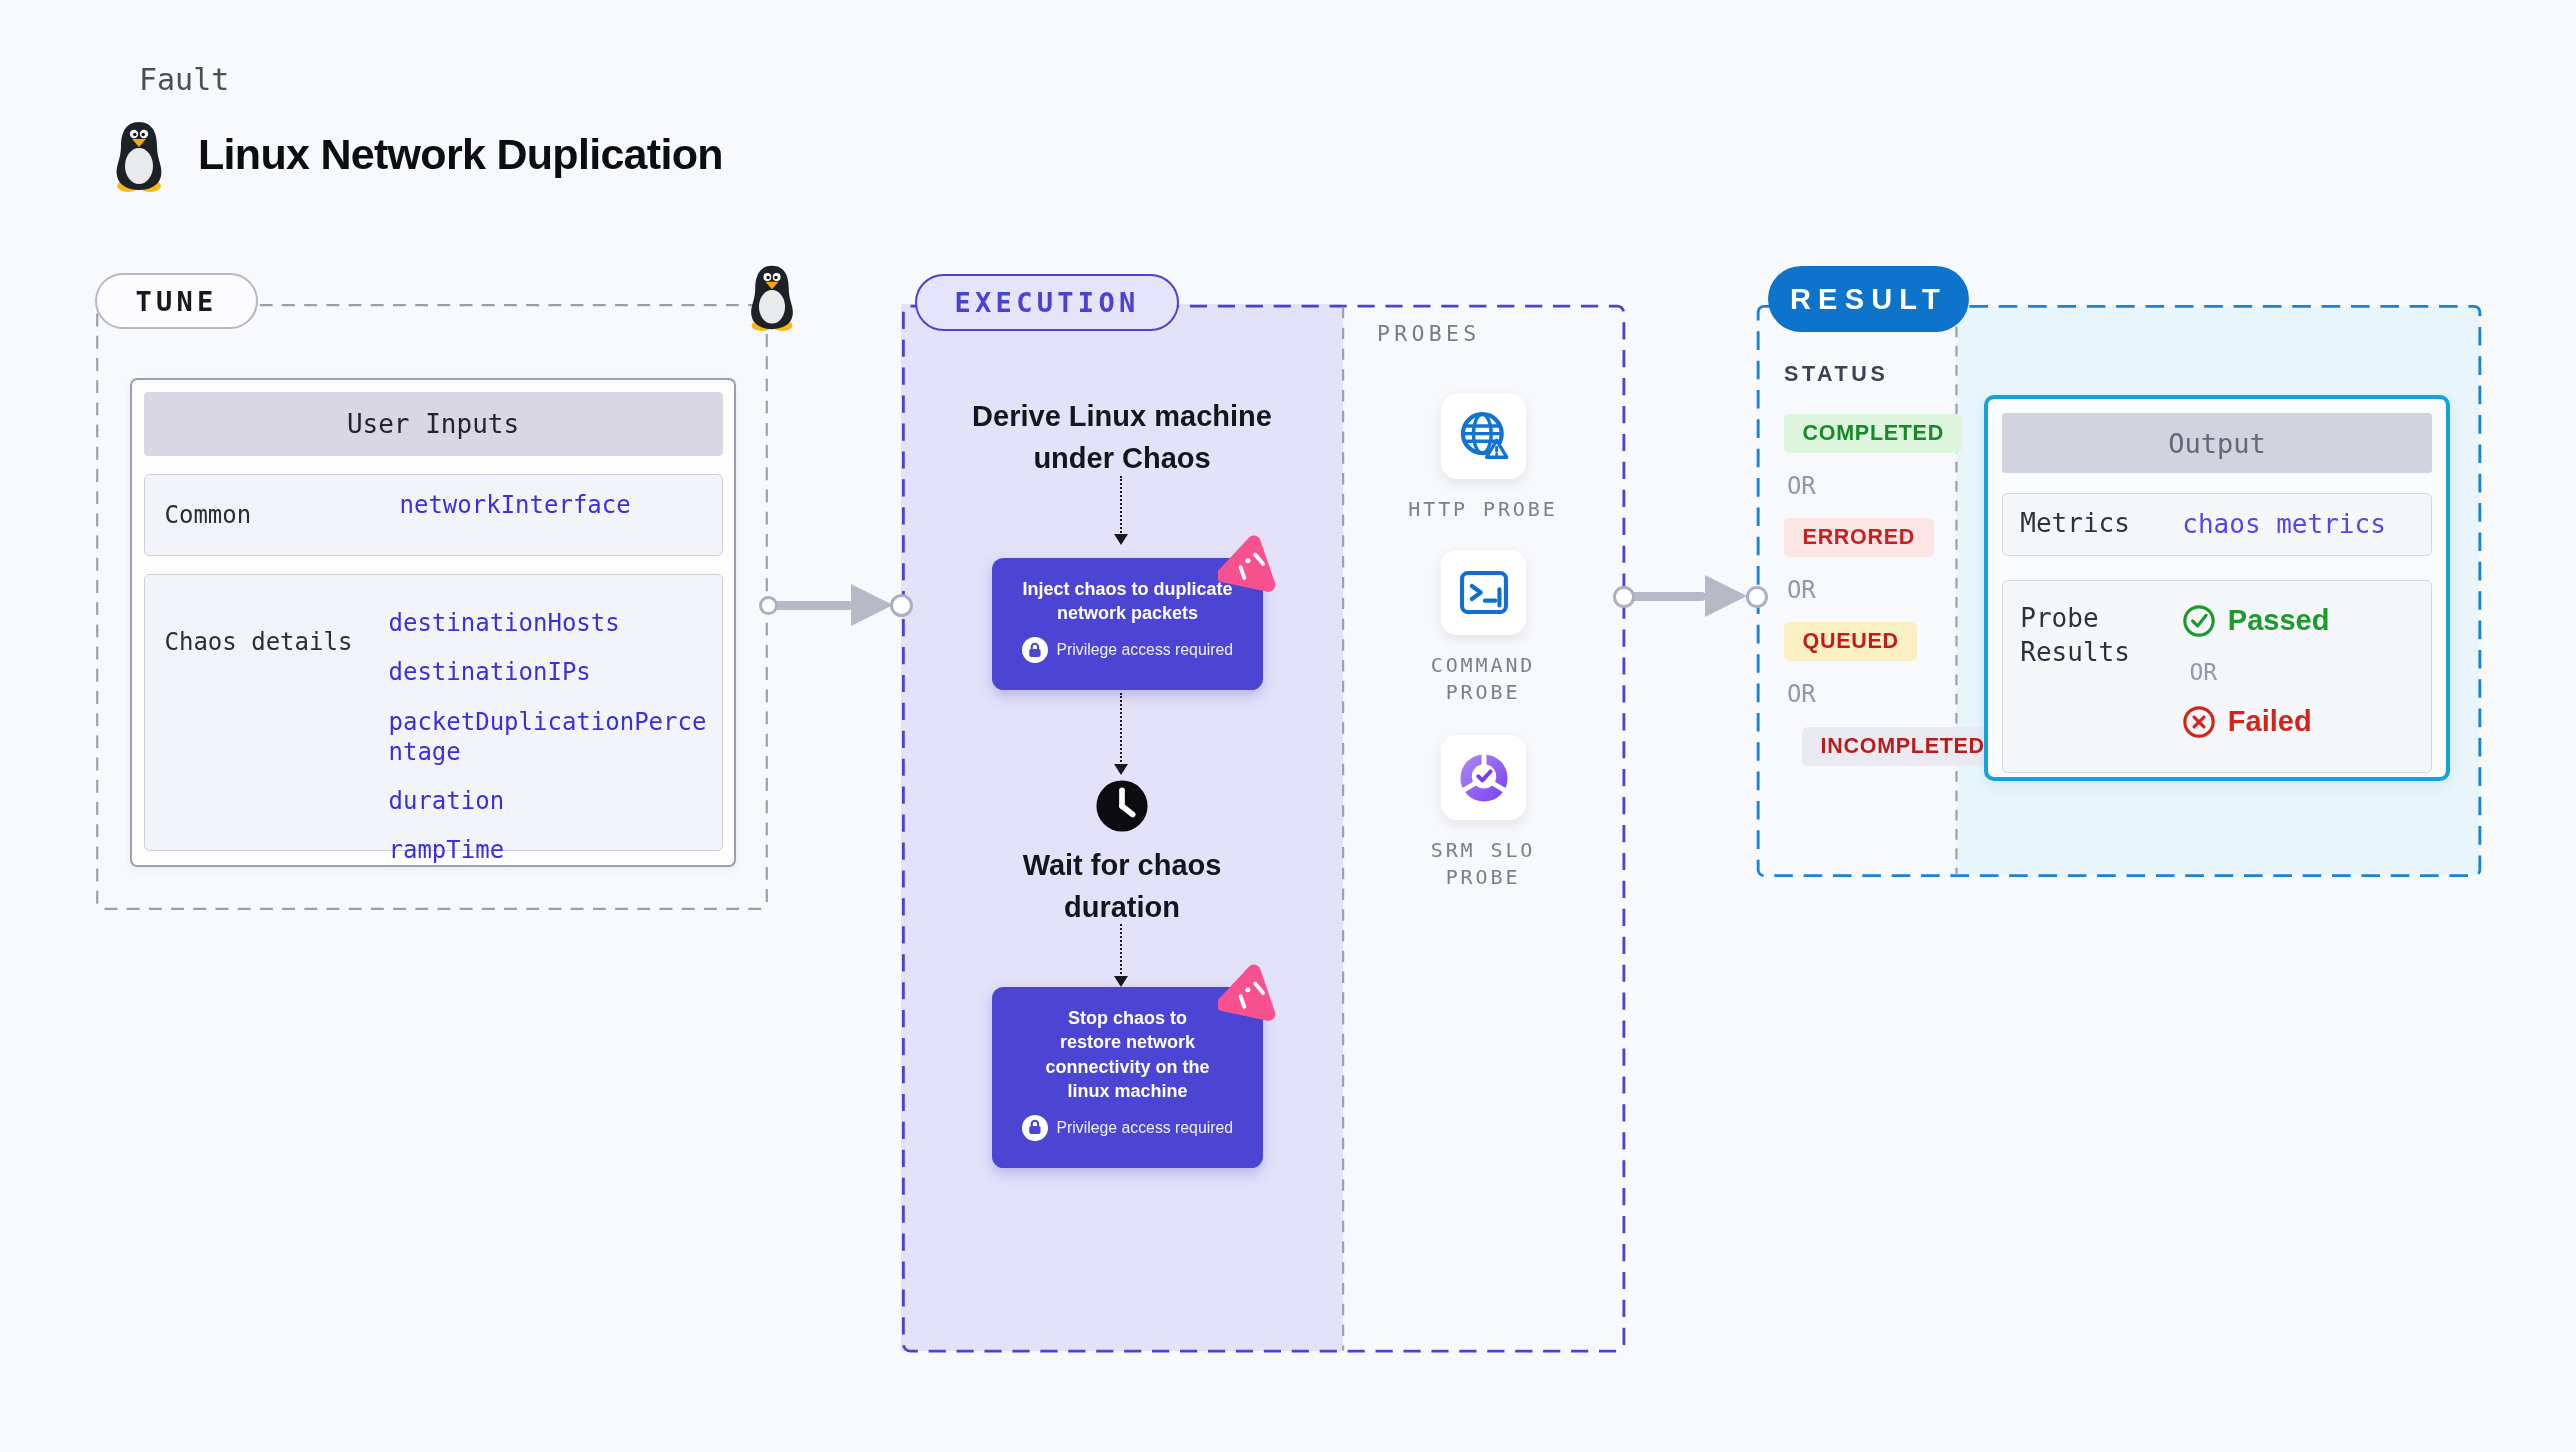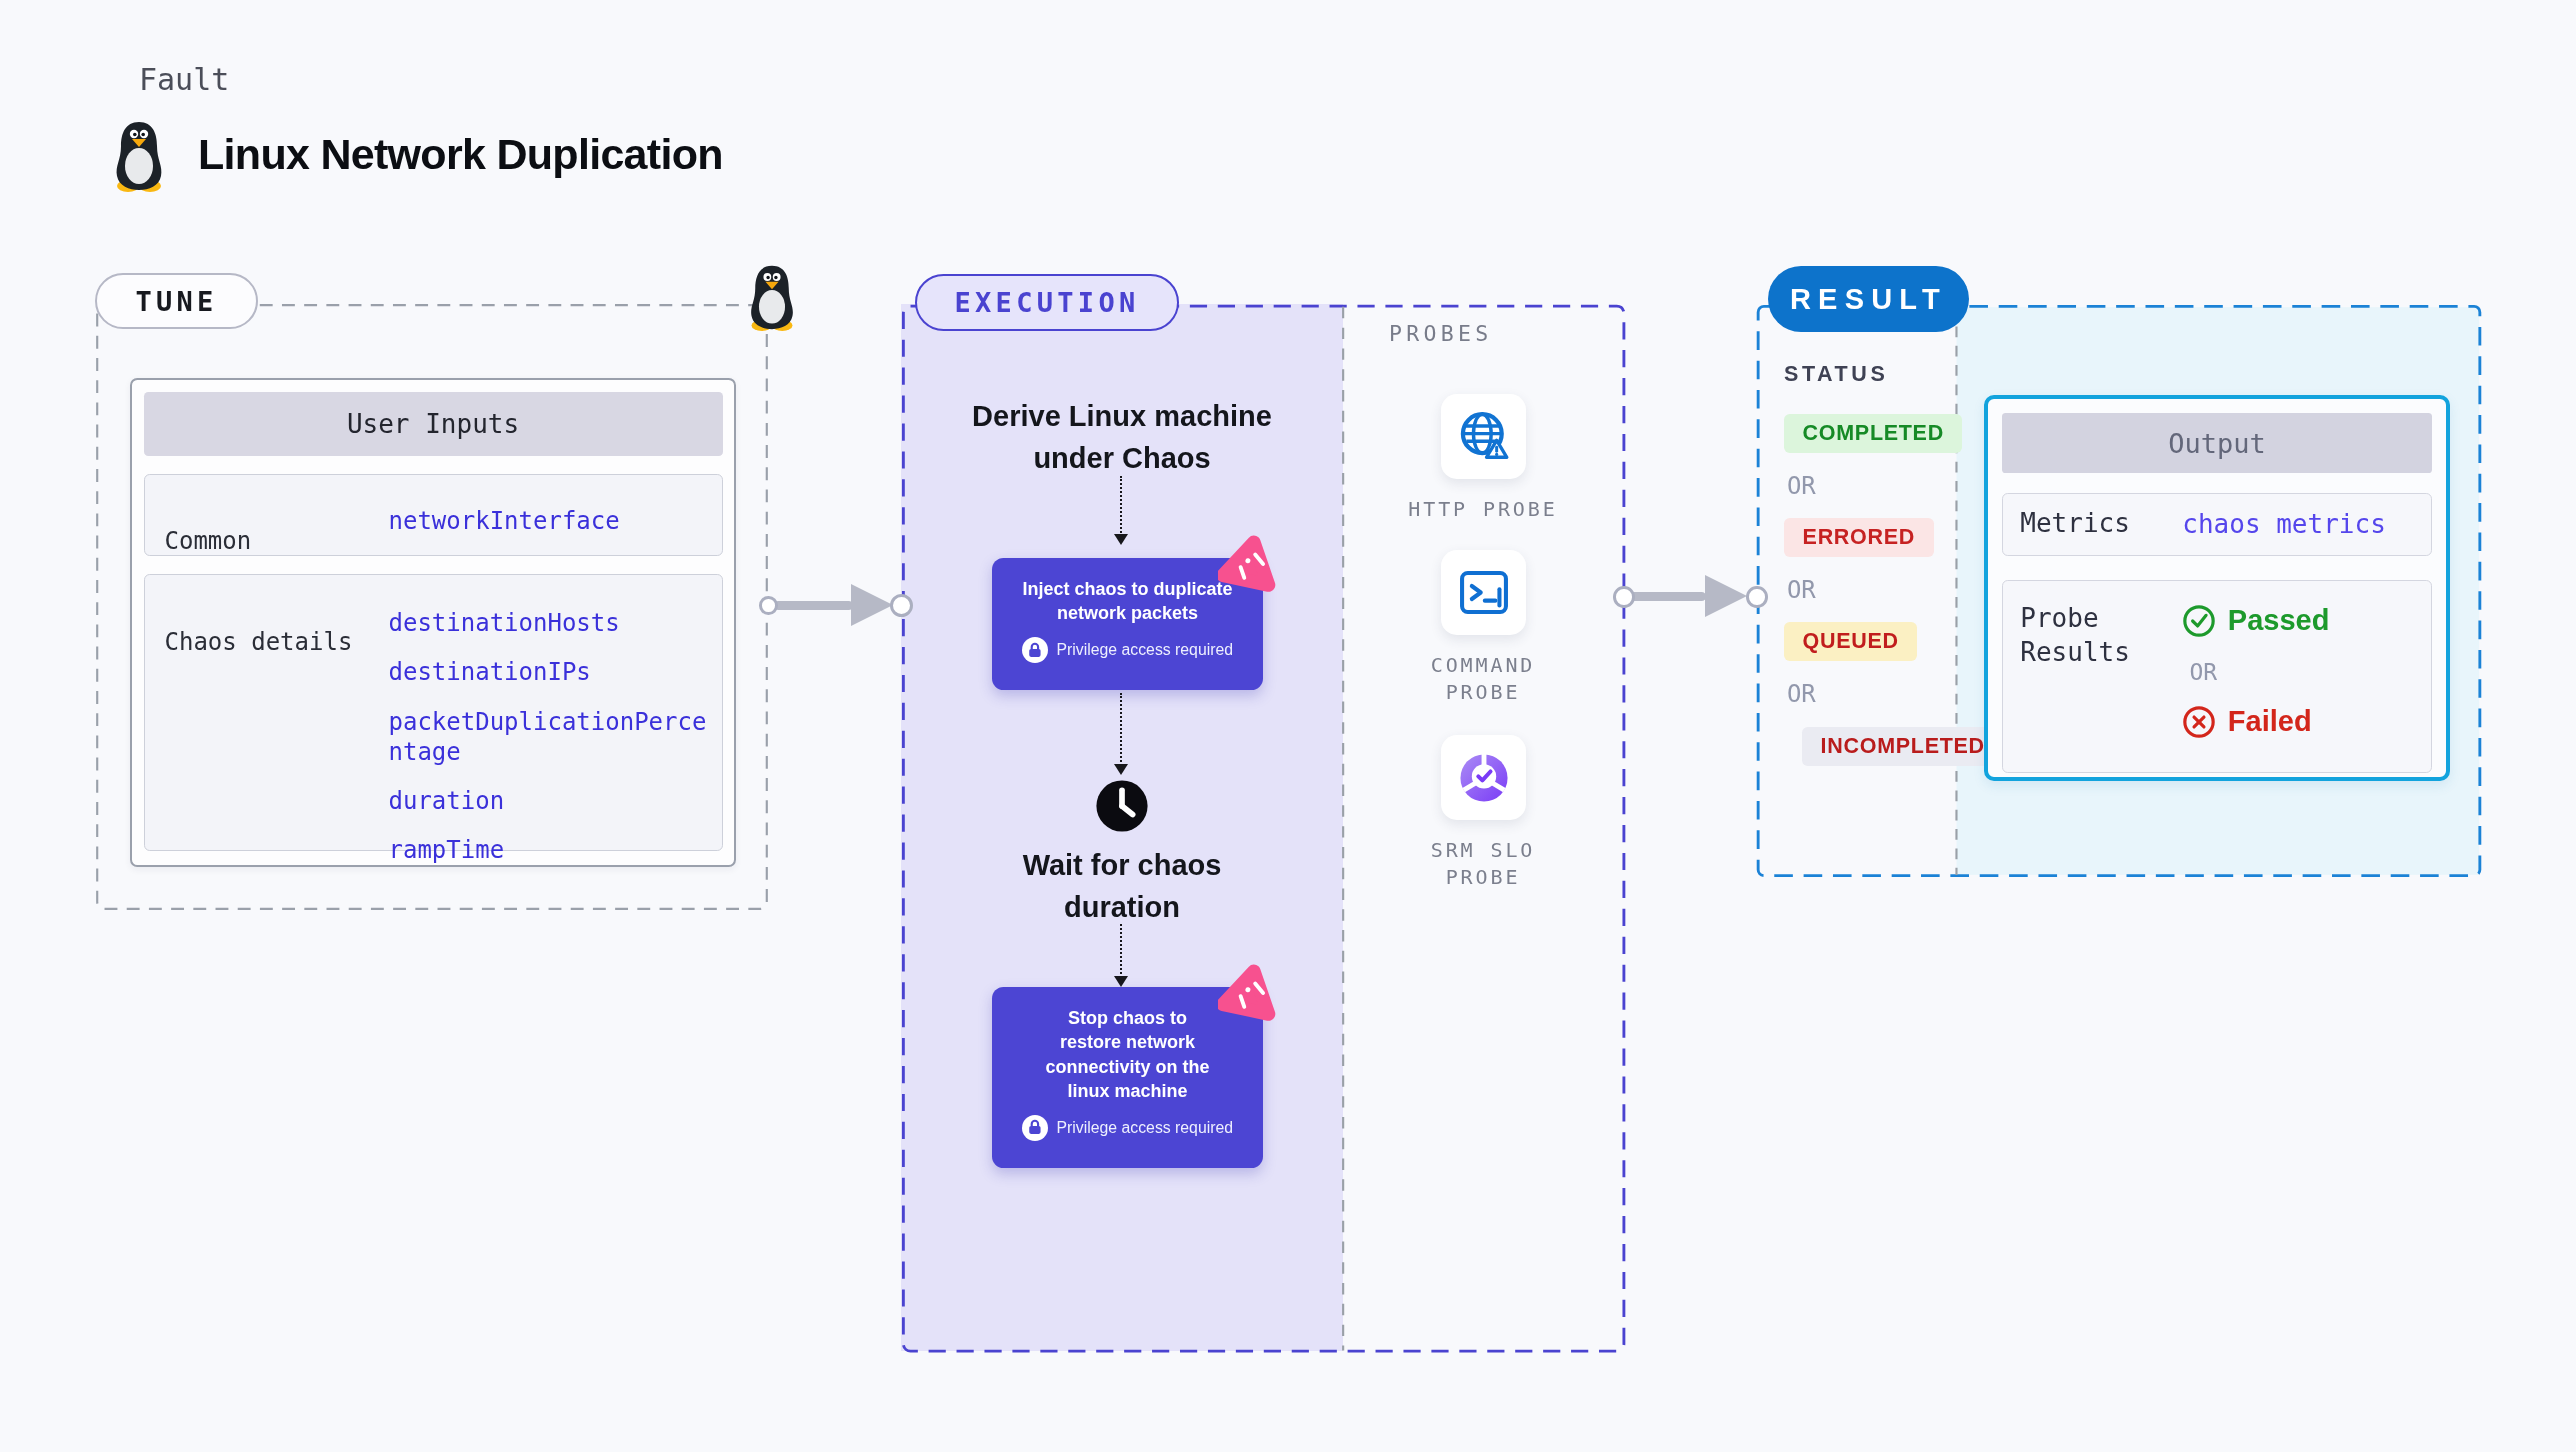--- a/index.html
+++ b/index.html
@@ -25,32 +25,32 @@
                font-family:"DejaVu Sans Mono",monospace; font-weight:bold; font-size:27px; color:#4a43d0; letter-spacing:4.3px; }
   .pill-result { left:1768px; top:266px; width:201px; height:66px; background:#0d73cb;
                font-weight:bold; font-size:29px; color:#ffffff; letter-spacing:7.2px; }
 
   
   .ui-card { left:130px; top:378px; width:606px; height:489px; background:#fdfdfe; border:2.1px solid #9aa0ac;
              border-radius:7.2px; padding:12px 11.5px; box-shadow:0 2.1px 7.2px rgba(40,40,70,0.06); }
   .ui-head { height:64px; background:#d8d7e3; border-radius:4.3px; display:flex; align-items:center; justify-content:center;
              font-family:"DejaVu Sans Mono",monospace; font-size:26px; color:#23252e; }
   .ui-row { margin-top:18px; background:#f3f4f9; border:1.4px solid #cdd0da; border-radius:5.7px; display:flex; }
-  .ui-row-1 { height:82px; align-items:flex-end; }
+  .ui-row-1 { height:82px; align-items:center;gap:11px; }
   .ui-row-2 { height:277px; align-items:flex-start; padding-top:33px; }
   .ui-row .lbl { width:244px; padding-left:20px; font-family:"DejaVu Sans Mono",monospace; font-size:24px; color:#2a2d37; }
   .ui-row-2 .lbl { padding-top:20px; }
   .ui-vals { width:319px; font-family:"DejaVu Sans Mono",monospace; font-size:24px; color:#3a30da; word-break:break-all; line-height:1.25; }
   .ui-vals .v { margin-bottom:19.3px; }
 
   
   .exec-fill { left:901px; top:304px; width:442px; height:1047px; background:#e4e2f9; }
   .frame { pointer-events:none; }
 
-  .probes-label { left:1377px; top:321px; font-family:"DejaVu Sans Mono",monospace; font-size:21.5px; color:#787c8a; letter-spacing:4.3px;margin-left:12px; }
+  .probes-label { left:1377px; top:321px; font-family:"DejaVu Sans Mono",monospace; font-size:21.5px; color:#787c8a; letter-spacing:4.3px; }
 
   
   .flow-text { width:344px; text-align:center; font-size:29px; font-weight:bold; color:#14161c; line-height:1.45; white-space:pre-line; }
   .derive-text { left:950px; top:395px; }
   .wait-text { left:950px; top:844px; }
   .dotline { width:0; border-left:2.9px dotted #17171c; }
   .dl-1 { left:1120px; top:476px; height:57px; }
   .dl-2 { left:1120px; top:693px; height:69px; }
   .dl-3 { left:1120px; top:924px; height:50px; }
   .dot-arrow { width:0; height:0; border-left:7.9px solid transparent; border-right:7.9px solid transparent; border-top:11.5px solid #17171c; }

